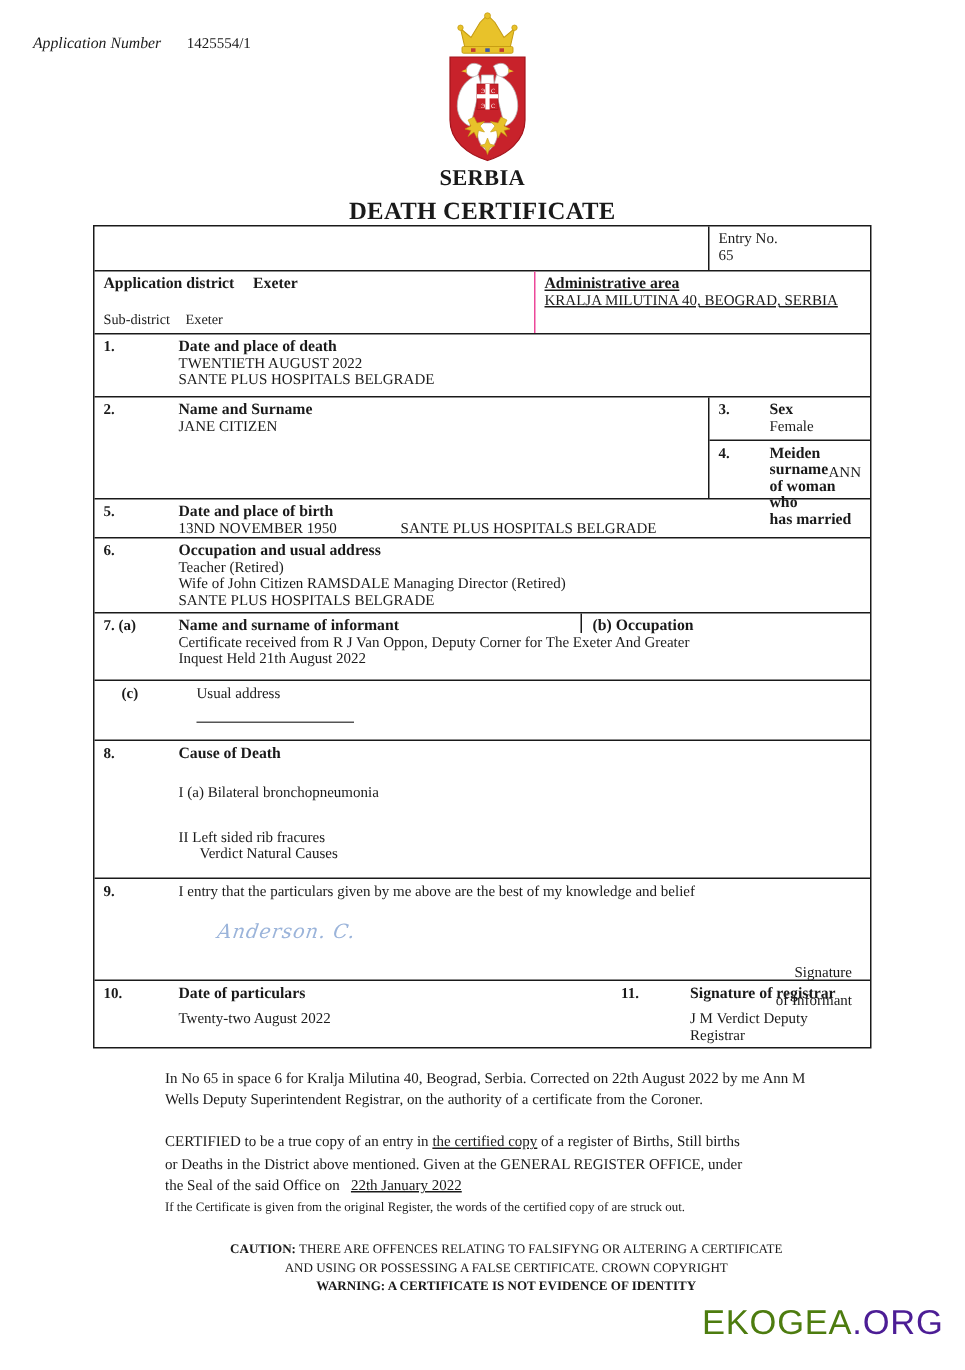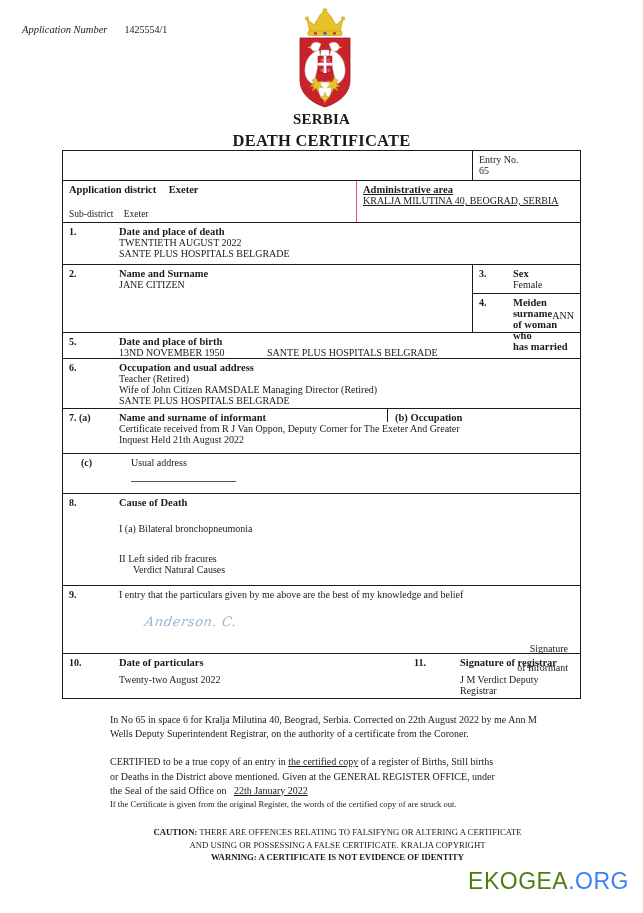--- a/index.html
+++ b/index.html
@@ -189,21 +189,21 @@
 
   .watermark {
     position: absolute;
     right: 14px;
     bottom: 18px;
     font-family: "Liberation Sans", sans-serif;
     font-size: 23px;
     letter-spacing: 0.5px;
   }
   .watermark .dark { color: #4d7c0f; }
-  .watermark .green { color: #3b82f6; }
+  .watermark .green { color: #4c1d95; }
 </style>
 </head>
 <body>
 
 <div class="app-number">
   <span class="lbl">Application Number</span><span class="val">1425554/1</span>
 </div>
 
 <div class="crest">
   <svg viewBox="0 0 70 102" xmlns="http://www.w3.org/2000/svg">
@@ -431,19 +431,19 @@
     <span class="u" style="margin-left:5px">22th  January  2022</span>
   </p>
   <p class="fineprint">If the Certificate is given from the original Register, the words of the certified copy of are struck out.</p>
 </div>
 
 <div class="caution">
   <div class="l1">
     <b>CAUTION:</b>
     <span>THERE ARE OFFENCES RELATING TO FALSIFYNG OR ALTERING A CERTIFICATE</span>
   </div>
-  <div class="l2">AND USING OR POSSESSING A FALSE CERTIFICATE. KRALJA COPYRIGHT</div>
+  <div class="l2">AND USING OR POSSESSING A FALSE CERTIFICATE. CROWN COPYRIGHT</div>
   <div class="l3">WARNING: A CERTIFICATE IS NOT EVIDENCE OF IDENTITY</div>
 </div>
 
 <div class="watermark">
   <span class="dark">EKOGEA</span><span class="green">.ORG</span>
 </div>
 
 </body></html>

